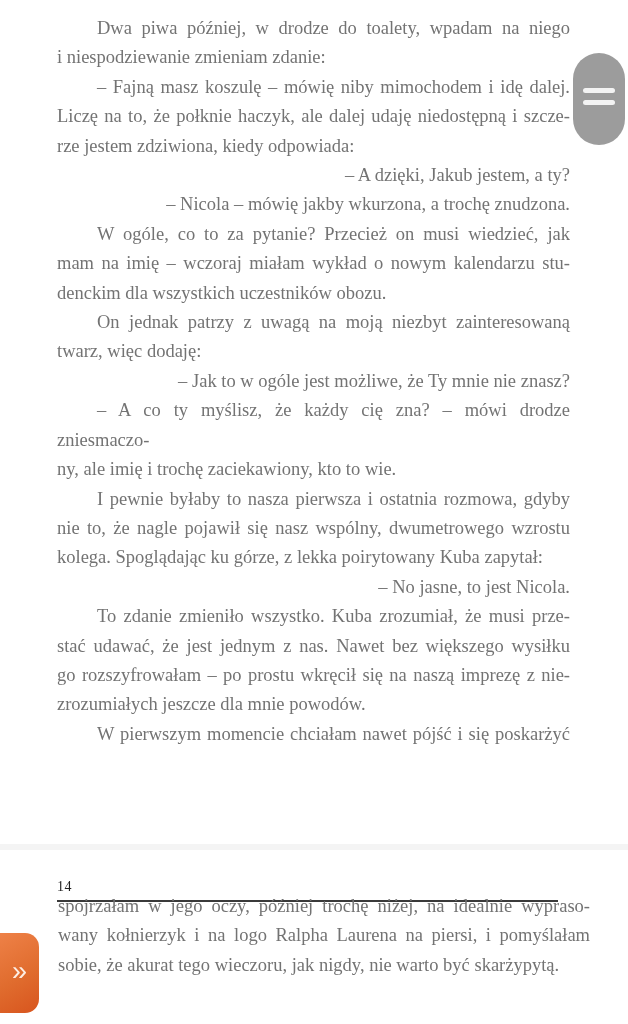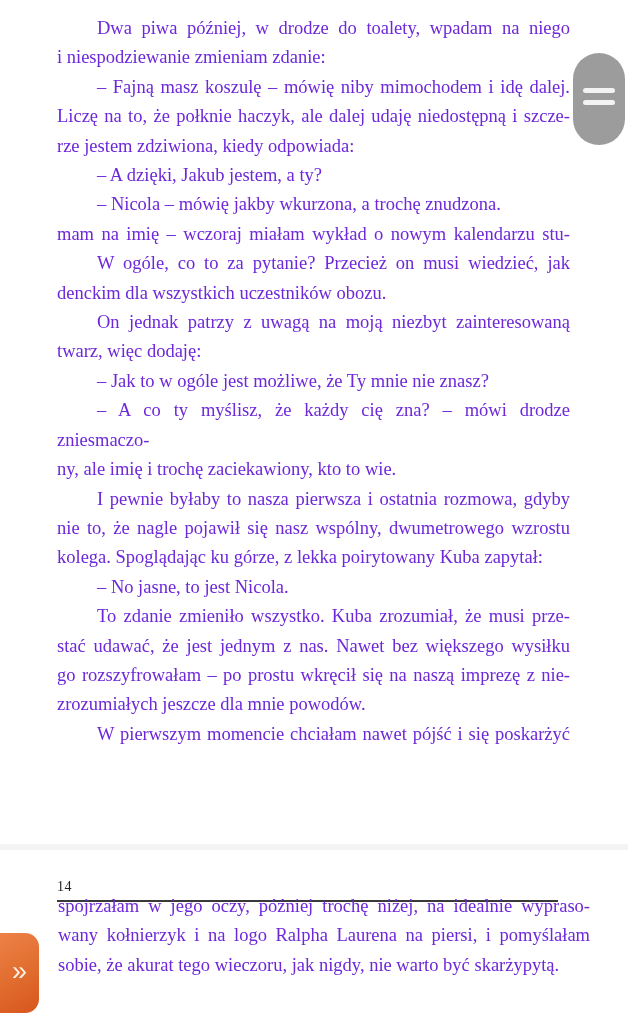--- a/index.html
+++ b/index.html
@@ -5,28 +5,28 @@
   html, body { margin: 0; padding: 0; }
   body {
     width: 628px; height: 1024px;
     background: #ffffff;
     position: relative;
     overflow: hidden;
     font-family: "Liberation Serif", serif;
   }
   .page-text {
     position: absolute;
-    color: #6d28d9;
+    color: #737373;
     font-size: 18.5px;
     line-height: 29.4px;
   }
   #main-text { left: 57px; top: 14px; width: 513px; }
   #next-text { left: 58px; top: 892px; width: 532px; }
   .ln { min-height: 29.4px; }
-  .ind { text-indent: 40px; }
+  .ind { text-indent: 40px; text-align: right; }
   .jst { text-align: justify; text-align-last: justify; }
   .page-break {
     position: absolute;
     left: 0; top: 844px;
     width: 628px; height: 6px;
     background: #f4f4f4;
   }
   .footer-pagenum {
     position: absolute;
     left: 57px; top: 880px;
@@ -85,22 +85,22 @@
 <body>
 
 <div id="main-text" class="page-text">
   <div class="ln ind jst">Dwa piwa później, w drodze do toalety, wpadam na niego</div>
   <div class="ln">i niespodziewanie zmieniam zdanie:</div>
   <div class="ln ind jst">– Fajną masz koszulę – mówię niby mimochodem i idę dalej.</div>
   <div class="ln jst">Liczę na to, że połknie haczyk, ale dalej udaję niedostępną i szcze-</div>
   <div class="ln">rze jestem zdziwiona, kiedy odpowiada:</div>
   <div class="ln ind">– A dzięki, Jakub jestem, a ty?</div>
   <div class="ln ind">– Nicola – mówię jakby wkurzona, a trochę znudzona.</div>
+  <div class="ln ind jst">W ogóle, co to za pytanie? Przecież on musi wiedzieć, jak</div>
   <div class="ln jst">mam na imię – wczoraj miałam wykład o nowym kalendarzu stu-</div>
-  <div class="ln ind jst">W ogóle, co to za pytanie? Przecież on musi wiedzieć, jak</div>
   <div class="ln">denckim dla wszystkich uczestników obozu.</div>
   <div class="ln ind jst">On jednak patrzy z uwagą na moją niezbyt zainteresowaną</div>
   <div class="ln">twarz, więc dodaję:</div>
   <div class="ln ind">– Jak to w ogóle jest możliwe, że Ty mnie nie znasz?</div>
   <div class="ln ind jst">– A co ty myślisz, że każdy cię zna? – mówi drodze zniesmaczo-</div>
   <div class="ln">ny, ale imię i trochę zaciekawiony, kto to wie.</div>
   <div class="ln ind jst">I pewnie byłaby to nasza pierwsza i ostatnia rozmowa, gdyby</div>
   <div class="ln jst">nie to, że nagle pojawił się nasz wspólny, dwumetrowego wzrostu</div>
   <div class="ln">kolega. Spoglądając ku górze, z lekka poirytowany Kuba zapytał:</div>
   <div class="ln ind">– No jasne, to jest Nicola.</div>

